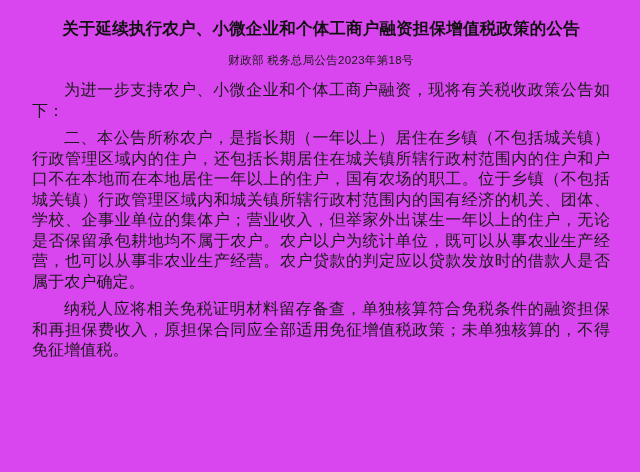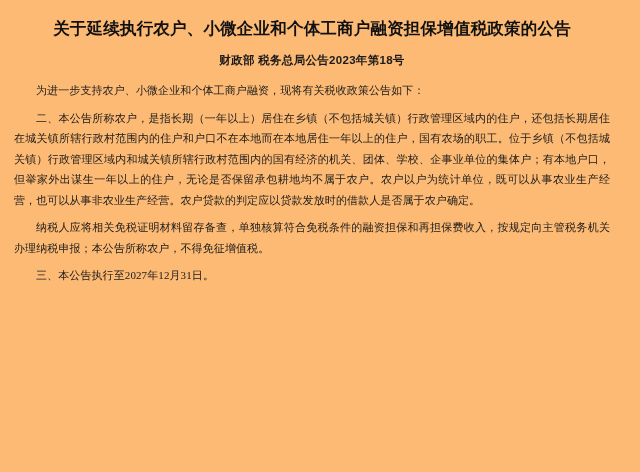--- a/index.html
+++ b/index.html
@@ -11,49 +11,49 @@
     width: 640px;
     height: 472px;
     overflow: hidden;
     font-family: "Liberation Serif", "DejaVu Serif", serif;
     color: #1b1b1b;
   }
   .page {
     position: relative;
     width: 640px;
     height: 472px;
-    background: #fdba74;
+    background: #d946ef;
     box-sizing: border-box;
-    padding: 14px 26px 0 10px;
+    padding: 14px 26px 0 28px;
   }
   .doc-title {
     font-family: "Liberation Sans", "DejaVu Sans", sans-serif;
     font-weight: bold;
     font-size: 16.5px;
     line-height: 24px;
     text-align: center;
     letter-spacing: 0.2px;
     color: #111111;
     margin: 2px 0 12px 0;
   }
   .doc-subtitle {
     font-family: "Liberation Sans", "DejaVu Sans", sans-serif;
-    font-weight: bold;
+    font-weight: normal;
     font-size: 11.5px;
     line-height: 16px;
     text-align: center;
     color: #1a1a1a;
     margin: 0 0 12px 0;
     letter-spacing: 0.3px;
   }
   .body-block {
     padding: 0 4px;
   }
   p.para {
-    font-size: 11px;
+    font-size: 16px;
     line-height: 20.5px;
     text-align: justify;
     text-justify: inter-ideograph;
     margin: 0 0 7px 0;
     text-indent: 2em;
     color: #1b1b1b;
     letter-spacing: 0.1px;
   }
   p.para.formula {
     text-indent: 2em;
@@ -63,19 +63,18 @@
 <body>
 
 <div class="page">
 
   <h1 class="doc-title">关于延续执行农户、小微企业和个体工商户融资担保增值税政策的公告</h1>
 
   <div class="doc-subtitle">财政部 税务总局公告2023年第18号</div>
 
   <div class="body-block">
     <p class="para">为进一步支持农户、小微企业和个体工商户融资，现将有关税收政策公告如下：</p>
-    <p class="para">二、本公告所称农户，是指长期（一年以上）居住在乡镇（不包括城关镇）行政管理区域内的住户，还包括长期居住在城关镇所辖行政村范围内的住户和户口不在本地而在本地居住一年以上的住户，国有农场的职工。位于乡镇（不包括城关镇）行政管理区域内和城关镇所辖行政村范围内的国有经济的机关、团体、学校、企事业单位的集体户；有本地户口，但举家外出谋生一年以上的住户，无论是否保留承包耕地均不属于农户。农户以户为统计单位，既可以从事农业生产经营，也可以从事非农业生产经营。农户贷款的判定应以贷款发放时的借款人是否属于农户确定。</p>
-    <p class="para">纳税人应将相关免税证明材料留存备查，单独核算符合免税条件的融资担保和再担保费收入，按规定向主管税务机关办理纳税申报；本公告所称农户，不得免征增值税。</p>
-    <p class="para">三、本公告执行至2027年12月31日。</p>
+    <p class="para">二、本公告所称农户，是指长期（一年以上）居住在乡镇（不包括城关镇）行政管理区域内的住户，还包括长期居住在城关镇所辖行政村范围内的住户和户口不在本地而在本地居住一年以上的住户，国有农场的职工。位于乡镇（不包括城关镇）行政管理区域内和城关镇所辖行政村范围内的国有经济的机关、团体、学校、企事业单位的集体户；营业收入，但举家外出谋生一年以上的住户，无论是否保留承包耕地均不属于农户。农户以户为统计单位，既可以从事农业生产经营，也可以从事非农业生产经营。农户贷款的判定应以贷款发放时的借款人是否属于农户确定。</p>
+    <p class="para">纳税人应将相关免税证明材料留存备查，单独核算符合免税条件的融资担保和再担保费收入，原担保合同应全部适用免征增值税政策；未单独核算的，不得免征增值税。</p>
 
   </div>
 
 </div>
 
 </body></html>

